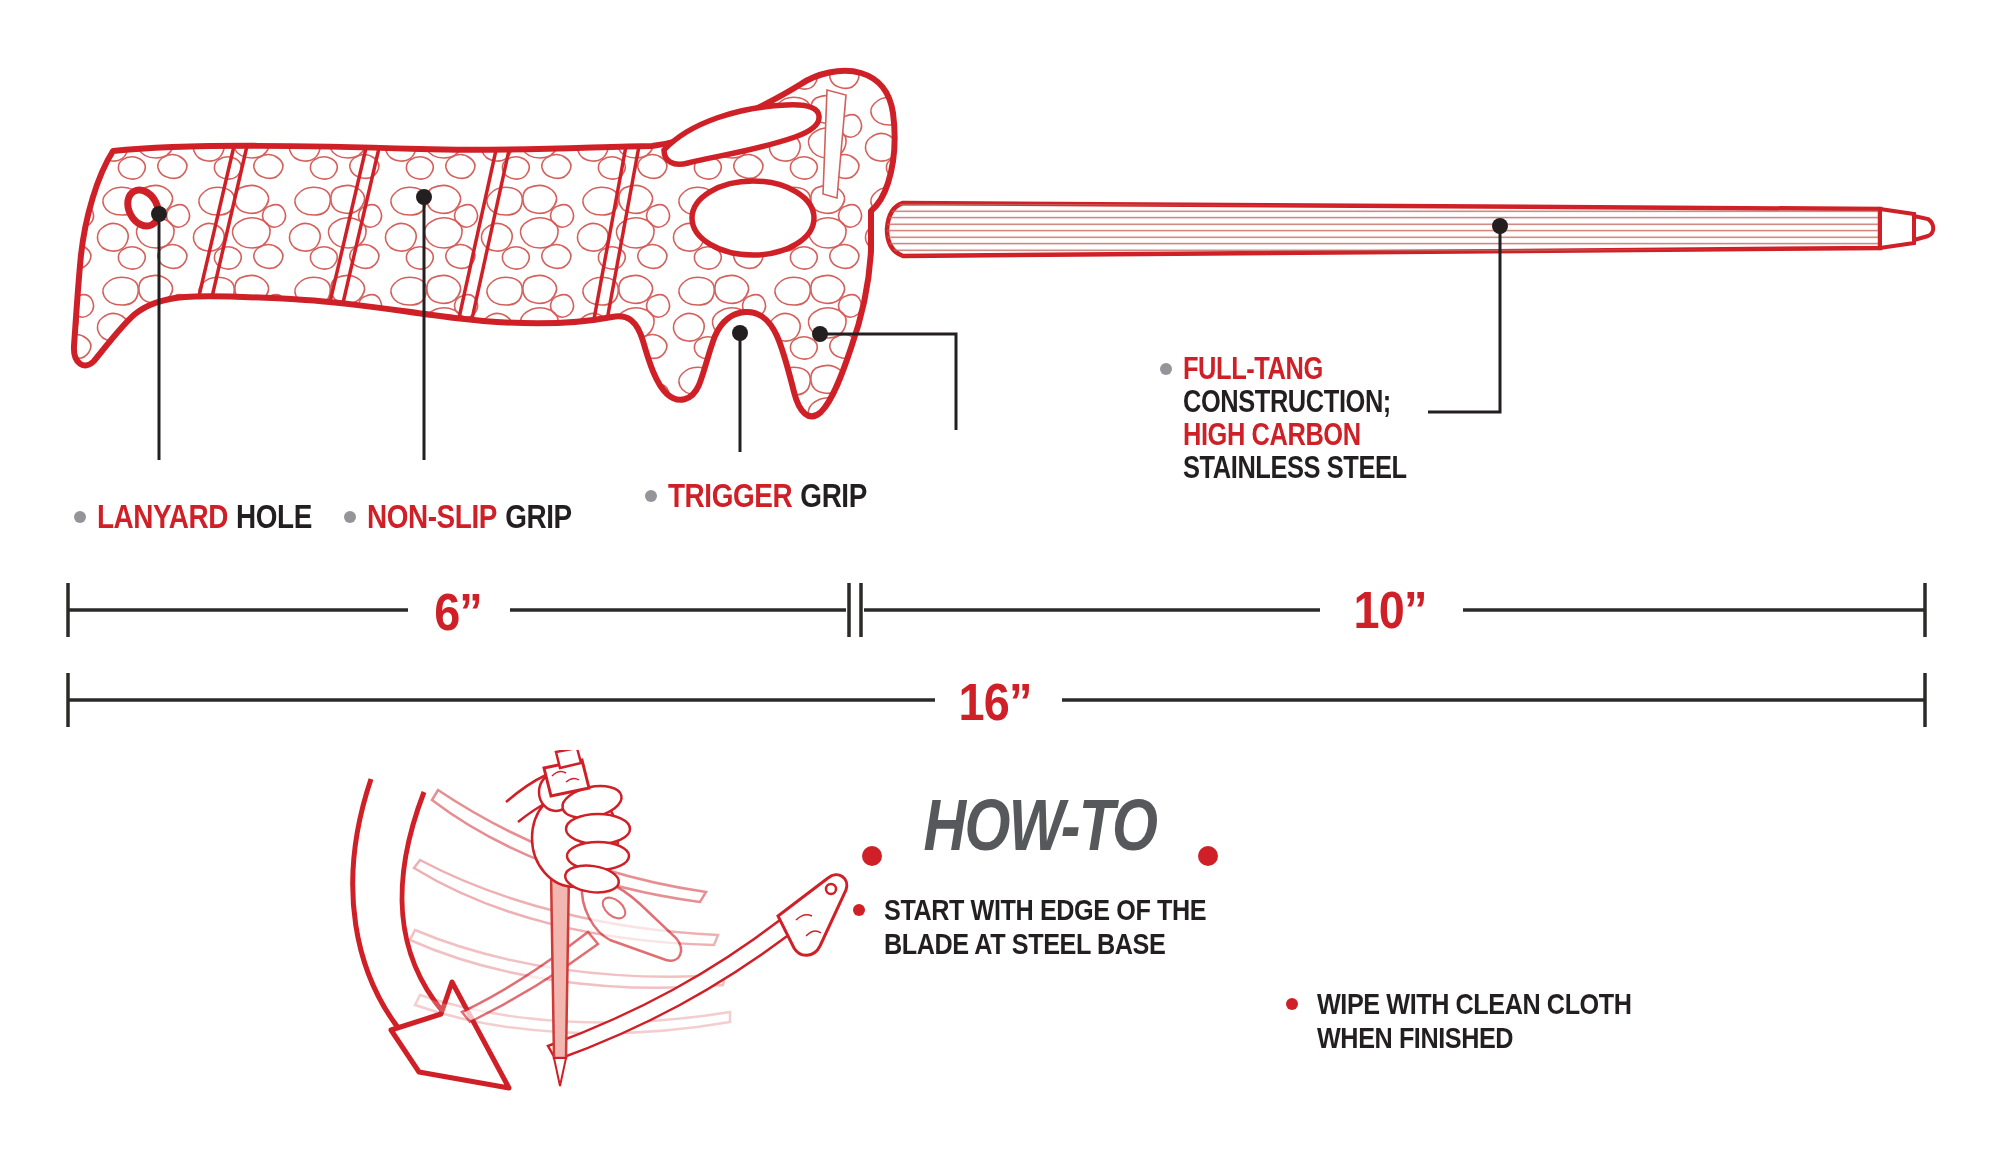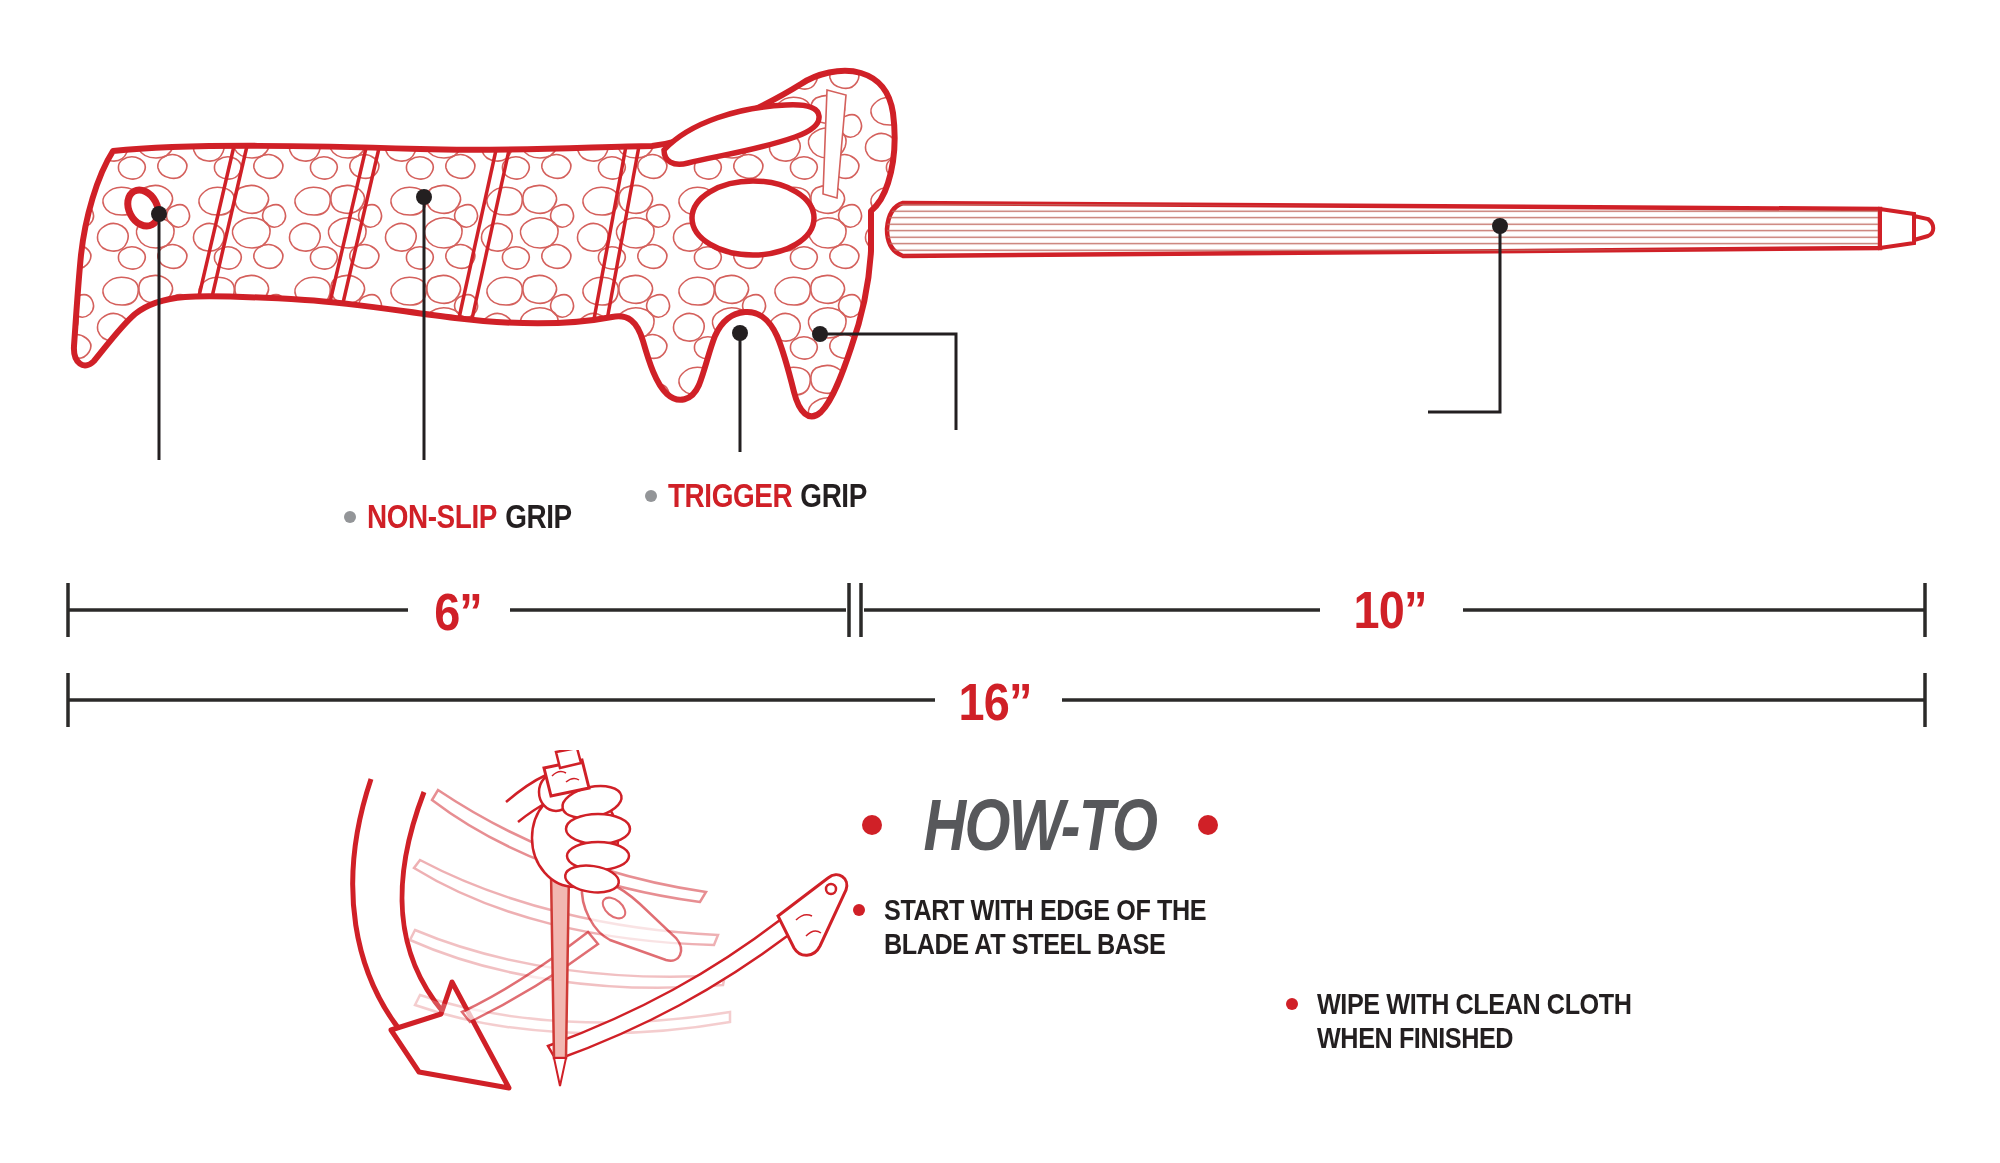--- a/index.html
+++ b/index.html
@@ -29,21 +29,21 @@
 
   .part-block{position:absolute;display:flex;align-items:flex-start;gap:11px;white-space:nowrap}
   .part-block .bullet{margin-top:11px}
   .cond-block{display:flex;flex-direction:column;font-size:31px;font-weight:700;line-height:33px;
               letter-spacing:-0.5px;transform:scaleX(.82);transform-origin:0 0}
   .cond-block span{display:block}
 
   .dim-label{position:absolute;transform:translate(-50%,-50%) scaleX(.9);font-size:52px;
              font-weight:800;letter-spacing:-1px;color:var(--red);white-space:nowrap}
 
-  .howto-title-row{position:absolute;display:flex;align-items:center;justify-content:center;gap:16px}
+  .howto-title-row{position:absolute;display:flex;align-items:flex-end;justify-content:center;gap:16px}
   .howto-dot{width:20px;height:20px;border-radius:50%;background:var(--red);flex:none}
   .howto-title{display:inline-block;font-size:72px;font-weight:800;font-style:italic;
                letter-spacing:-2px;color:var(--howto-gray);transform:scaleX(.82);white-space:nowrap}
 
   .step{position:absolute;display:flex;align-items:flex-start;gap:19px;white-space:nowrap}
   .step-dot{width:12px;height:12px;border-radius:50%;background:var(--red);flex:none;margin-top:11px}
   .step-text{display:flex;flex-direction:column;font-size:30px;font-weight:700;line-height:34px;
              letter-spacing:-0.5px;transform:scaleX(.84);transform-origin:0 0}
   .step-text span{display:block}
 </style>
@@ -184,38 +184,54 @@
       <ellipse cx="592" cy="802" rx="30" ry="15" transform="rotate(-12 592 802)" stroke-width="2.5"></ellipse>
       <ellipse cx="598" cy="829" rx="32" ry="15" stroke-width="2.5"></ellipse>
       <ellipse cx="598" cy="856" rx="31" ry="14" stroke-width="2.5"></ellipse>
       <ellipse cx="592" cy="879" rx="27" ry="13" transform="rotate(8 592 879)" stroke-width="2.5"></ellipse>
       <path stroke-width="3" d="M 544 768 L 582 760 L 589 788 L 551 796 Z"></path>
       <path stroke-width="2.5" d="M 556 752 L 577 748 L 581 763 L 560 768 Z"></path>
       <path stroke-width="1.5" d="M 552 776 q 7 -7 14 -3 M 566 782 q 7 -6 13 -2"></path>
     </g>
   </svg>
 
+  <div class="part-label" style="left:74px;top:497px">
+    <span class="bullet"></span>
+    <span class="cond">
+      <span class="accent">LANYARD</span>
+      <span class="ink">HOLE</span>
+    </span>
+  </div>
 
   <div class="part-label" style="left:344px;top:497px">
     <span class="bullet"></span>
     <span class="cond">
       <span class="accent">NON-SLIP</span>
       <span class="ink">GRIP</span>
     </span>
   </div>
 
   <div class="part-label" style="left:645px;top:476px">
     <span class="bullet"></span>
     <span class="cond">
       <span class="accent">TRIGGER</span>
       <span class="ink">GRIP</span>
     </span>
   </div>
 
 
+  <div class="part-block" style="left:1160px;top:352px">
+    <span class="bullet"></span>
+    <div class="cond-block">
+      <span class="accent">FULL-TANG</span>
+      <span class="ink">CONSTRUCTION;</span>
+      <span class="accent">HIGH CARBON</span>
+      <span class="ink">STAINLESS STEEL</span>
+    </div>
+  </div>
 
   <div class="dim-label" style="left:458px;top:612px">6”</div>
   <div class="dim-label" style="left:1390px;top:610px">10”</div>
   <div class="dim-label" style="left:995px;top:702px">16”</div>
 
   <div class="howto-title-row" style="left:820px;top:784px;width:440px">
     <span class="howto-dot"></span>
     <span class="howto-title">HOW-TO</span>
     <span class="howto-dot"></span>
   </div>

